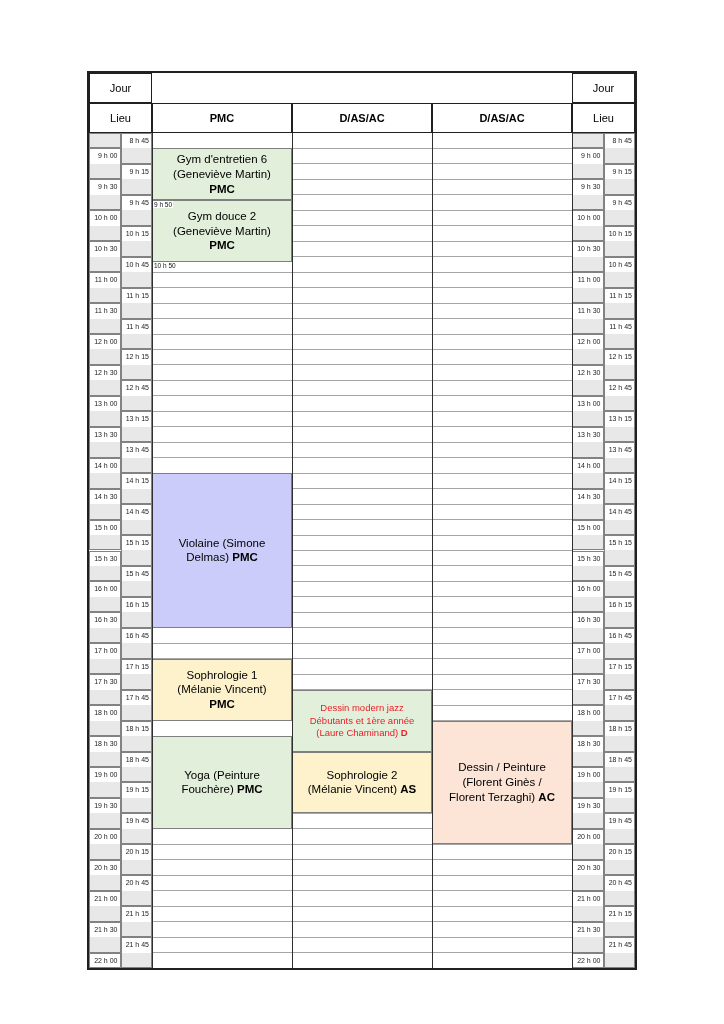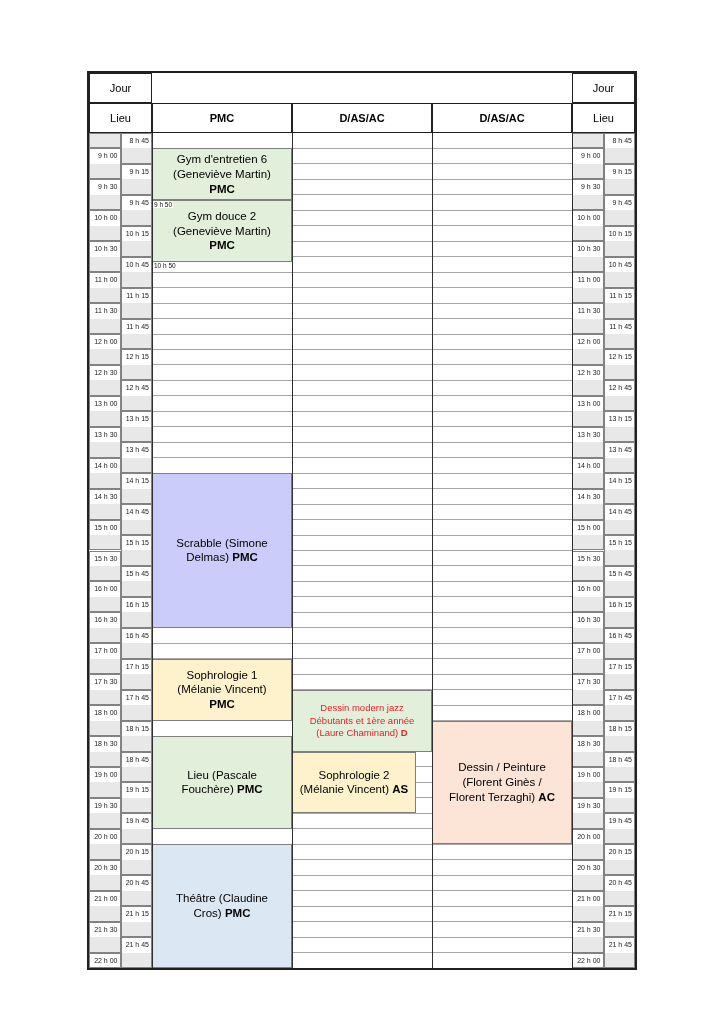--- a/index.html
+++ b/index.html
@@ -421,49 +421,45 @@
           <div>Gym d'entretien 6</div>
           <div>(Geneviève Martin)</div>
           <div><b>PMC</b></div>
         </div>
         <div style="position: absolute; left: 63px; top: 67.0062px; width: 140px; height: 61.8519px; box-sizing: border-box; border: 1px solid rgb(127, 127, 127); background: rgb(226, 239, 218); color: rgb(0, 0, 0); display: flex; flex-direction: column; justify-content: center; text-align: center; font-size: 11.5px; line-height: 1.28; padding: 0px 5px;">
           <div>Gym douce 2</div>
           <div>(Geneviève Martin)</div>
           <div><b>PMC</b></div>
         </div>
         <div style="position: absolute; left: 63px; top: 340.185px; width: 140px; height: 154.63px; box-sizing: border-box; border: 1px solid rgb(127, 127, 127); background: rgb(204, 204, 250); color: rgb(0, 0, 0); display: flex; flex-direction: column; justify-content: center; text-align: center; font-size: 11.5px; line-height: 1.28; padding: 0px 5px;">
-          <div>Scrabble (Simone</div>
+          <div>Violaine (Simone</div>
           <div>Delmas) <b>PMC</b></div>
         </div>
         <div style="position: absolute; left: 63px; top: 525.741px; width: 140px; height: 61.8519px; box-sizing: border-box; border: 1px solid rgb(127, 127, 127); background: rgb(253, 242, 204); color: rgb(0, 0, 0); display: flex; flex-direction: column; justify-content: center; text-align: center; font-size: 11.5px; line-height: 1.28; padding: 0px 5px;">
           <div>Sophrologie 1</div>
           <div>(Mélanie Vincent)</div>
           <div><b>PMC</b></div>
         </div>
         <div style="position: absolute; left: 203px; top: 556.667px; width: 140px; height: 61.8519px; box-sizing: border-box; border: 1px solid rgb(127, 127, 127); background: rgb(226, 239, 218); color: rgb(237, 28, 36); display: flex; flex-direction: column; justify-content: center; text-align: center; font-size: 9.5px; line-height: 1.28; padding: 0px 5px;">
           <div>Dessin modern jazz</div>
           <div>Débutants et 1ère année</div>
           <div>(Laure Chaminand) <b>D</b></div>
         </div>
         <div style="position: absolute; left: 63px; top: 603.056px; width: 140px; height: 92.7778px; box-sizing: border-box; border: 1px solid rgb(127, 127, 127); background: rgb(226, 239, 218); color: rgb(0, 0, 0); display: flex; flex-direction: column; justify-content: center; text-align: center; font-size: 11.5px; line-height: 1.28; padding: 0px 5px;">
-          <div>Lieu (Pascale</div>
+          <div>Yoga (Peinture</div>
           <div>Fouchère) <b>PMC</b></div>
         </div>
-        <div style="position: absolute; left: 203px; top: 618.519px; width: 124px; height: 61.8519px; box-sizing: border-box; border: 1px solid rgb(127, 127, 127); background: rgb(253, 242, 204); color: rgb(0, 0, 0); display: flex; flex-direction: column; justify-content: center; text-align: center; font-size: 11.5px; line-height: 1.28; padding: 0px 5px;">
+        <div style="position: absolute; left: 203px; top: 618.519px; width: 140px; height: 61.8519px; box-sizing: border-box; border: 1px solid rgb(127, 127, 127); background: rgb(253, 242, 204); color: rgb(0, 0, 0); display: flex; flex-direction: column; justify-content: center; text-align: center; font-size: 11.5px; line-height: 1.28; padding: 0px 5px;">
           <div>Sophrologie 2</div>
           <div>(Mélanie Vincent) <b>AS</b></div>
         </div>
         <div style="position: absolute; left: 343px; top: 587.593px; width: 140px; height: 123.704px; box-sizing: border-box; border: 1px solid rgb(127, 127, 127); background: rgb(252, 228, 214); color: rgb(0, 0, 0); display: flex; flex-direction: column; justify-content: center; text-align: center; font-size: 11.5px; line-height: 1.28; padding: 0px 5px;">
           <div>Dessin / Peinture</div>
           <div>(Florent Ginès /</div>
           <div>Florent Terzaghi) <b>AC</b></div>
-        </div>
-        <div style="position: absolute; left: 63px; top: 711.296px; width: 140px; height: 123.704px; box-sizing: border-box; border: 1px solid rgb(127, 127, 127); background: rgb(219, 232, 244); color: rgb(0, 0, 0); display: flex; flex-direction: column; justify-content: center; text-align: center; font-size: 11.5px; line-height: 1.28; padding: 0px 5px;">
-          <div>Théâtre (Claudine</div>
-          <div>Cros) <b>PMC</b></div>
         </div>
         <div style="position: absolute; left: 62.5px; top: 0px; width: 1px; height: 100%; background: rgb(47, 47, 47);"></div>
         <div style="position: absolute; left: 202.5px; top: 0px; width: 1px; height: 100%; background: rgb(47, 47, 47);"></div>
         <div style="position: absolute; left: 342.5px; top: 0px; width: 1px; height: 100%; background: rgb(47, 47, 47);"></div>
         <div style="position: absolute; left: 482.5px; top: 0px; width: 1px; height: 100%; background: rgb(47, 47, 47);"></div>
         <div style="position: absolute; left: 64px; top: 67.5062px; font-size: 6.5px; line-height: 7px; background: rgb(255, 255, 255); padding: 0px 1px; color: rgb(17, 17, 17); white-space: nowrap;">9 h 50</div>
         <div style="position: absolute; left: 64px; top: 129.358px; font-size: 6.5px; line-height: 7px; background: rgb(255, 255, 255); padding: 0px 1px; color: rgb(17, 17, 17); white-space: nowrap;">10 h 50</div>
       </div>
   </div>
 </div>

